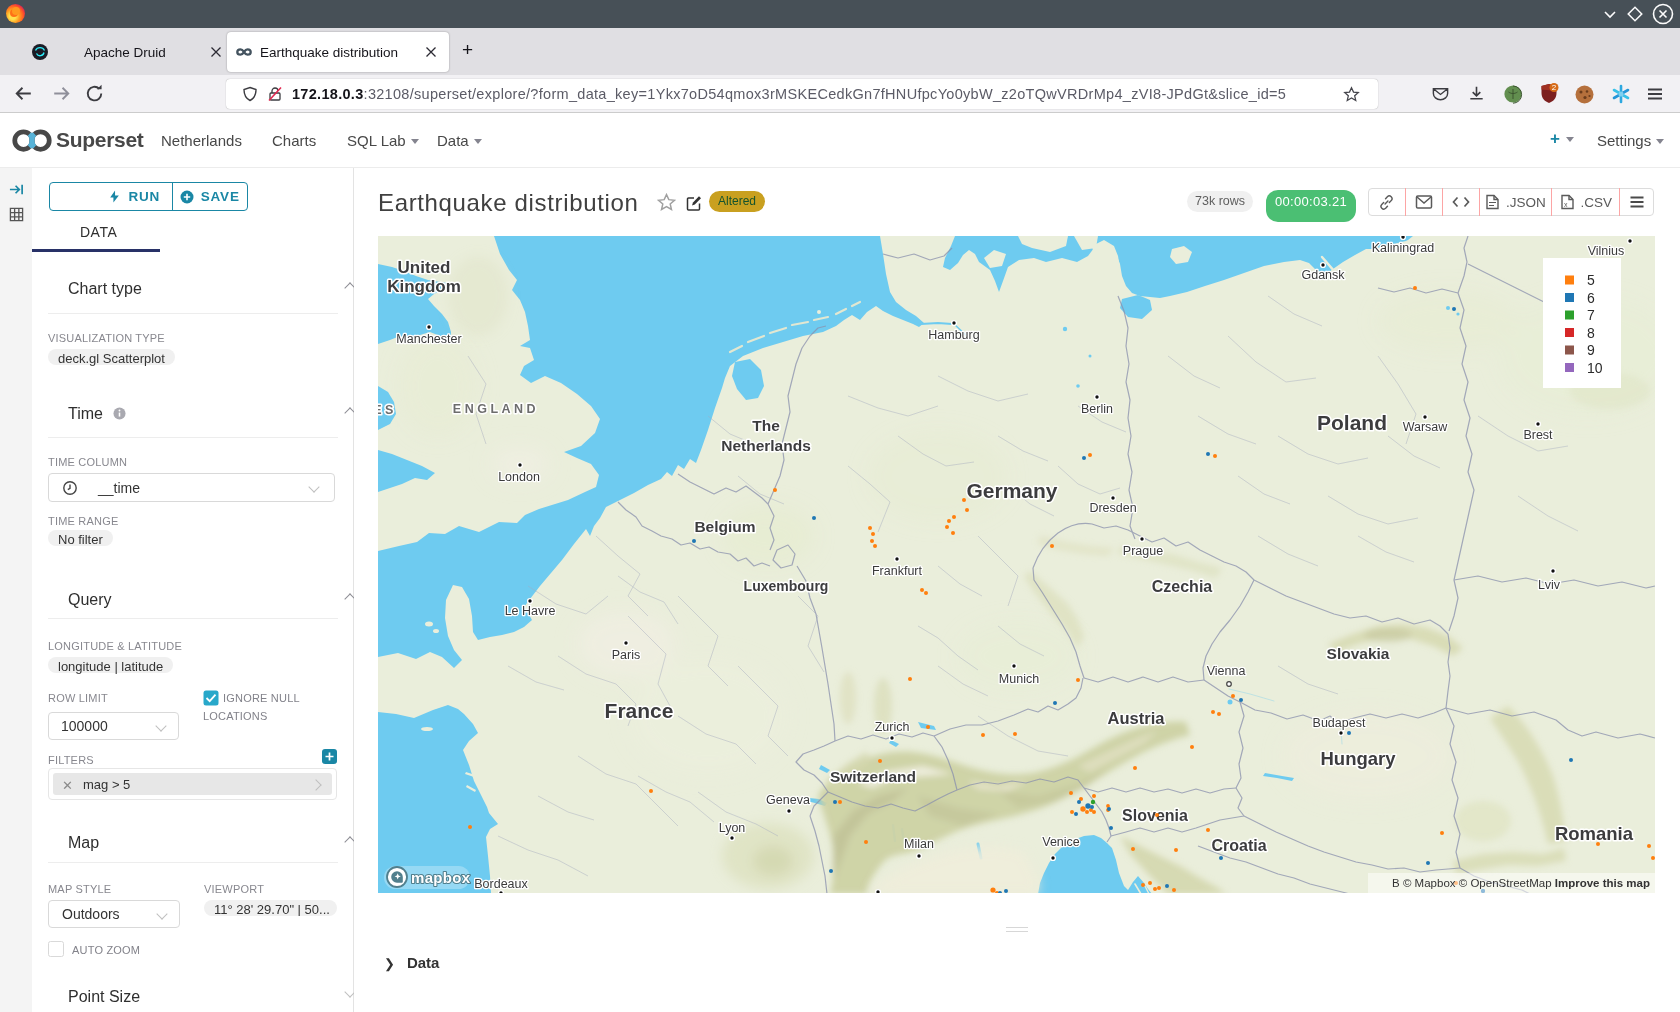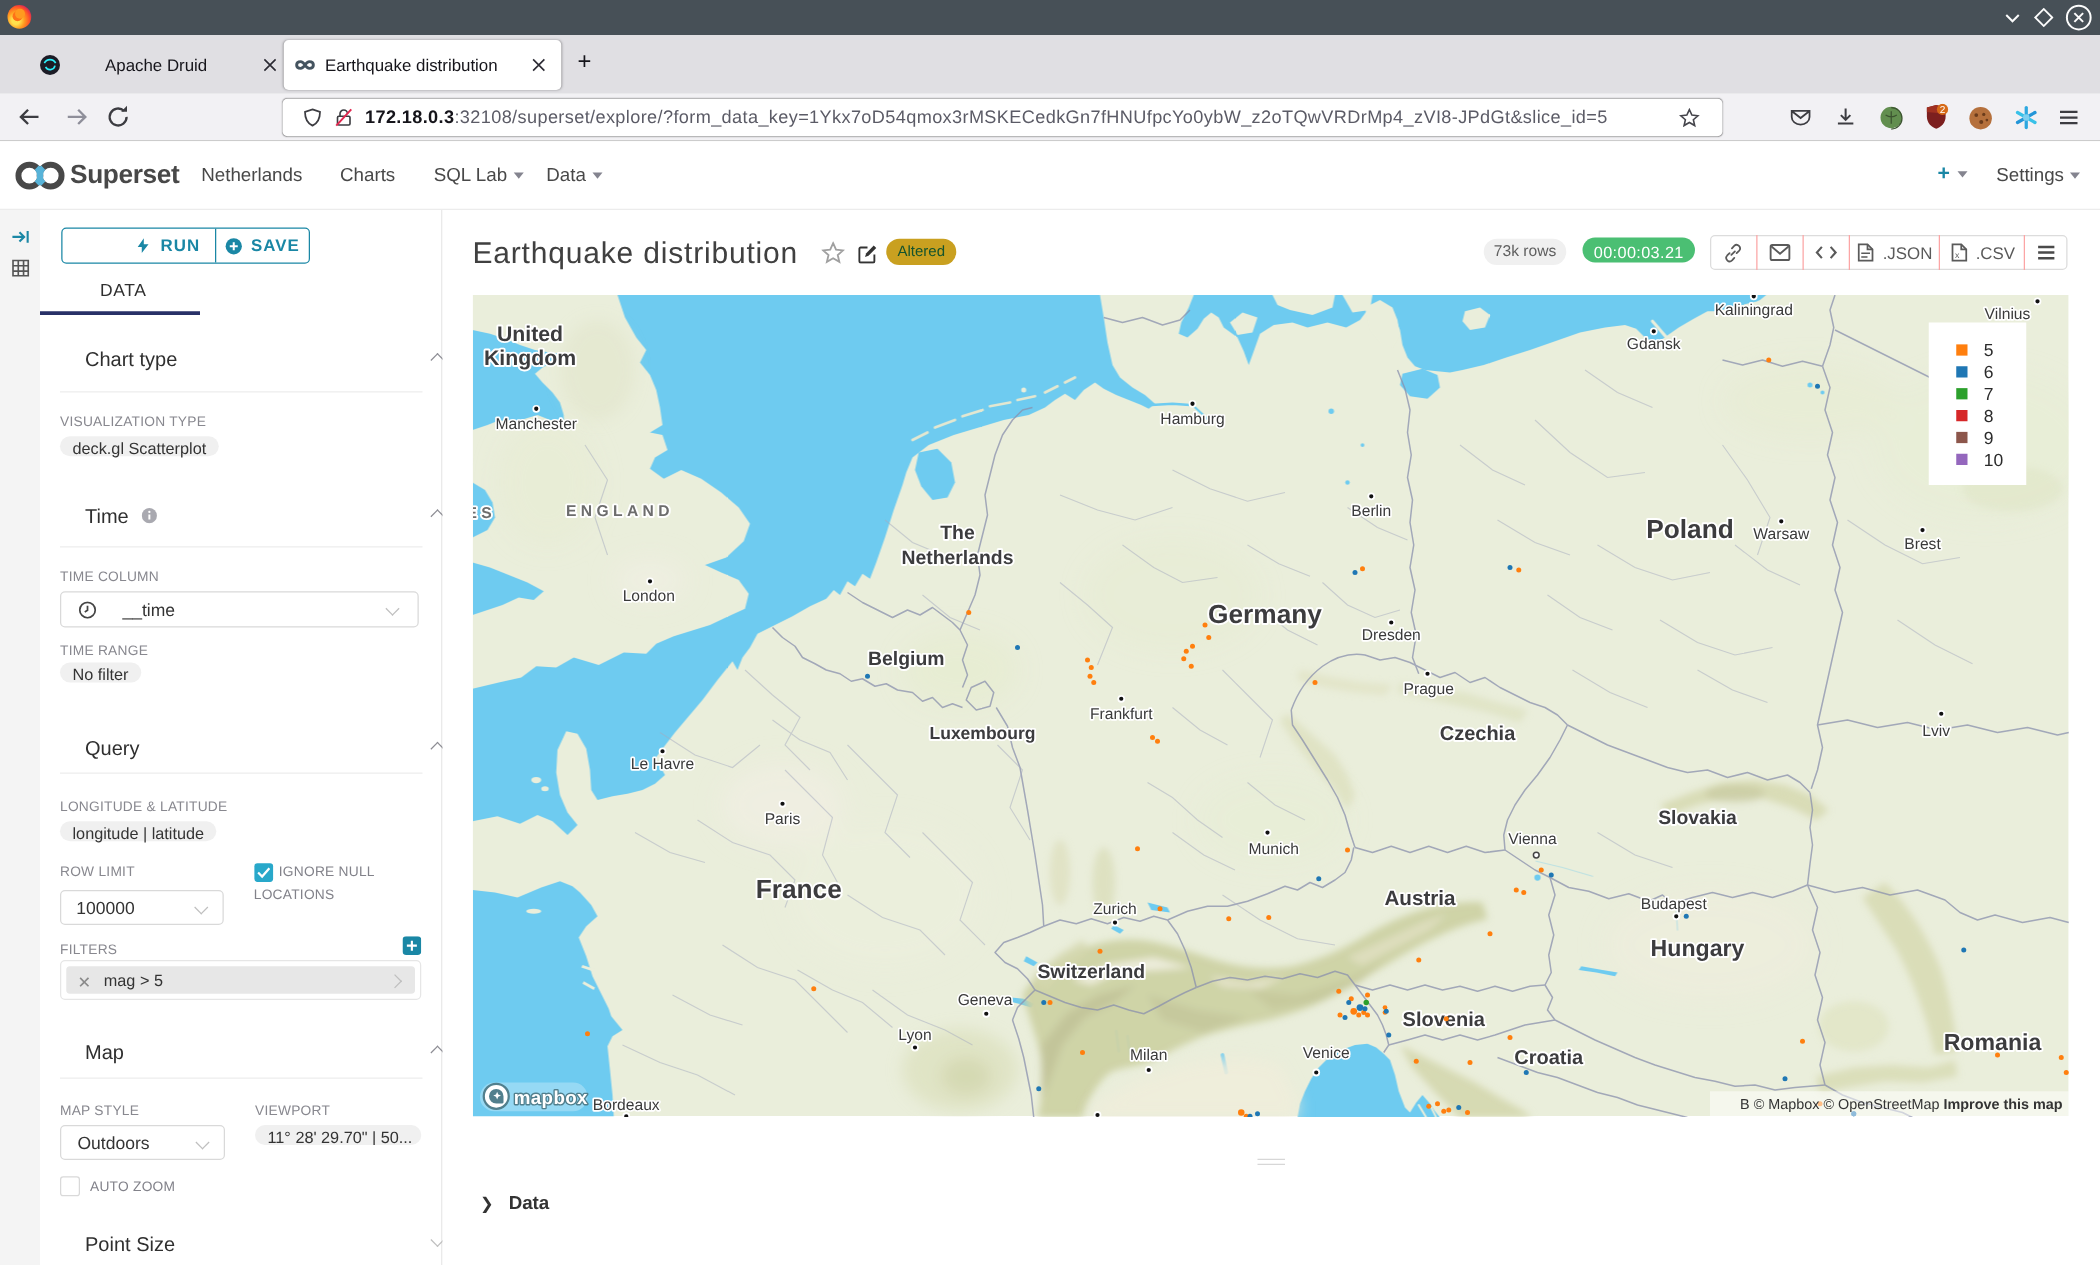--- a/index.html
+++ b/index.html
@@ -48,21 +48,21 @@
 .lbl { position:absolute; font-size:11px; color:#88888f; letter-spacing:.2px; }
 .pill { position:absolute; background:#f0f0f0; border-radius:10px; font-size:13px; color:#333; height:16px; line-height:20px; padding:0 10px; }
 .selbox { position:absolute; border:1px solid #d9d9d9; border-radius:4px; background:#fff; font-size:14px; color:#333; }
 .chev { position:absolute; width:8px; height:8px; border-right:1.5px solid #bfbfbf; border-bottom:1.5px solid #bfbfbf; transform:rotate(45deg); }
 .chevup { transform:rotate(-135deg); border-color:#8d8d94; }
 
 #main { position:absolute; left:354px; top:168px; width:1326px; height:844px; background:#fff; }
 #charttitle { position:absolute; left:24px; top:21px; font-size:24px; color:#404040; font-weight:500; letter-spacing:.65px;}
 #altered { position:absolute; left:355px; top:23px; height:21px; background:#c9a020; color:#14532d; font-size:12px; border-radius:11px; line-height:21px; padding:0 9px;}
 #rowspill { position:absolute; left:833px; top:23px; height:21px; background:#f0f0f0; border-radius:11px; color:#5f5f5f; font-size:12.5px; line-height:21px; padding:0 8px;}
-#timerpill { position:absolute; left:912px; top:22px; height:20px; background:#4bbf73; border-radius:12px; color:#fff; font-size:13px; line-height:24px; padding:0 9px; letter-spacing:.3px;}
+#timerpill { position:absolute; left:912px; top:22px; height:32px; background:#4bbf73; border-radius:12px; color:#fff; font-size:13px; line-height:24px; padding:0 9px; letter-spacing:.3px;}
 #actiongroup { position:absolute; left:1014px; top:20px; width:286px; height:28px; border:1px solid #dcdcdc; border-radius:4px; background:#fff; display:flex; align-items:center;}
 #actiongroup .ai { height:28px; display:flex; align-items:center; justify-content:center; border-right:1px solid #fca5a5; color:#5a5a5a;}
 #actiongroup .ai:last-child { border-right:none; }
 #maparea { position:absolute; left:24px; top:68px; width:1277px; height:657px; overflow:hidden; }
 #handle { position:absolute; left:652px; top:759px; width:22px; height:5px; border-top:1.5px solid #d7d7d7; border-bottom:1.5px solid #d7d7d7;}
 #datarow { position:absolute; left:30px; top:786px; font-size:15px; font-weight:bold; color:#333; }
 </style>
 </head>
 <body>
 

